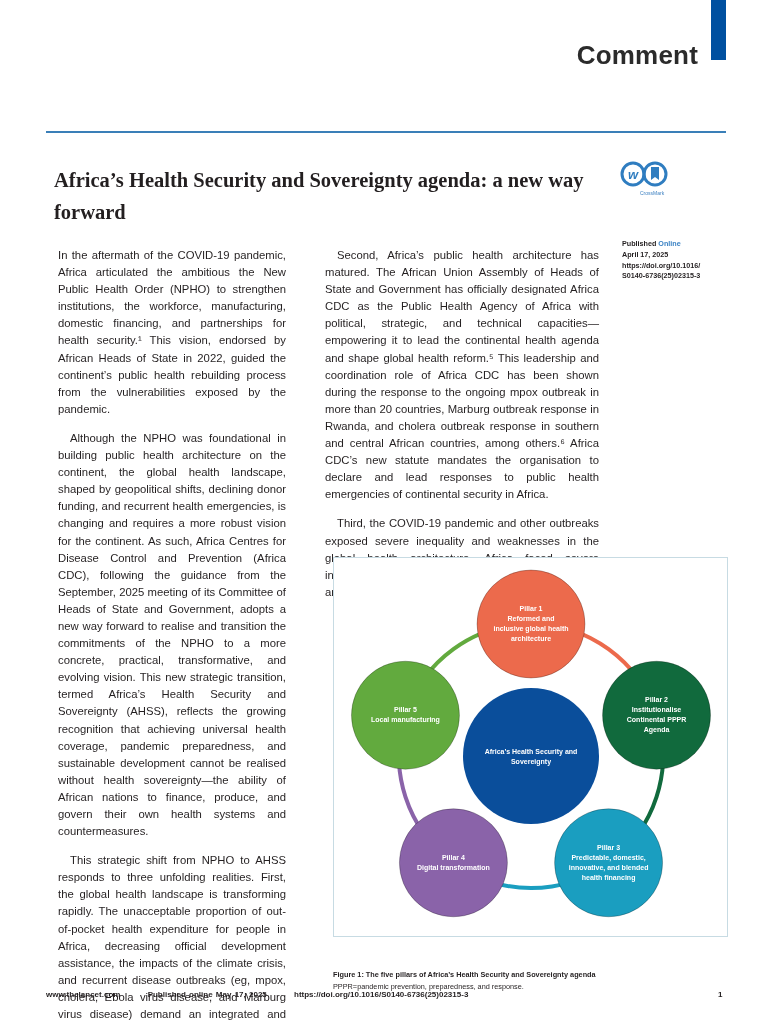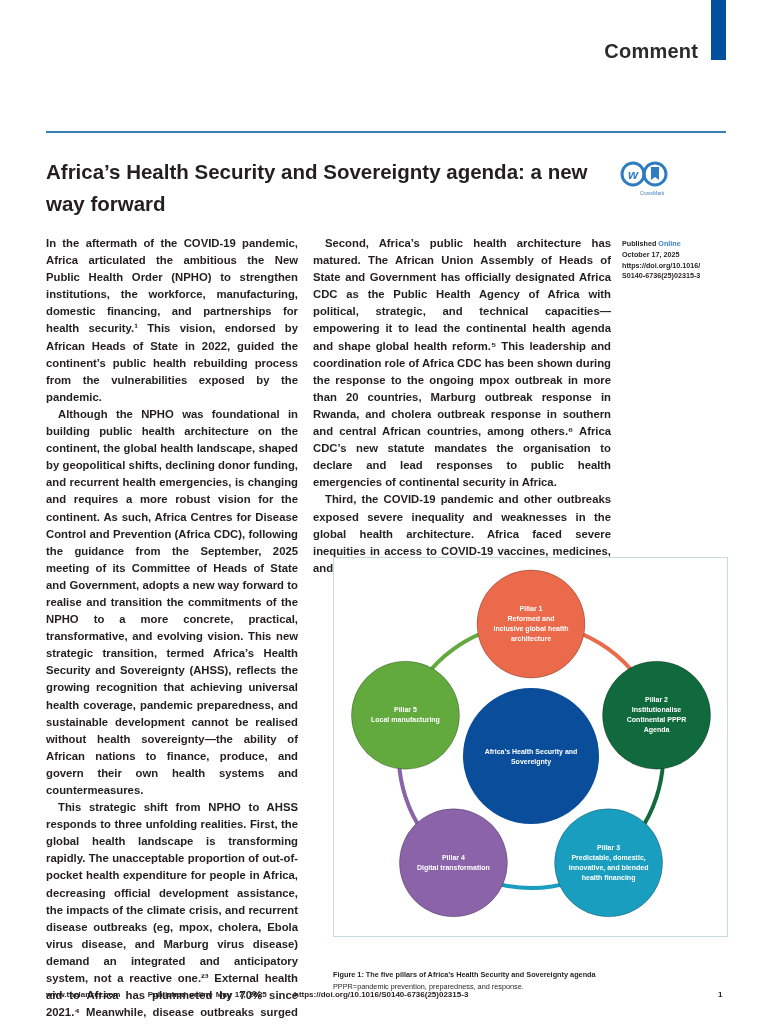--- a/index.html
+++ b/index.html
@@ -1,46 +1,46 @@
 <!DOCTYPE html>
 <html><head>
 <meta charset="utf-8">
 <style>
   html, body { margin:0; padding:0; background:#fff; }
   body { width:763px; height:1024px; position:relative; overflow:hidden; font-family:"Liberation Sans", sans-serif; color:#231f20; }
   .blue-tab { position:absolute; left:711px; top:0; width:15px; height:60px; background:#0050a0; }
-  .section-label { position:absolute; right:65px; top:40px; font-size:20px; font-weight:bold; color:#2b2b2b; letter-spacing:0.2px; }
+  .section-label { position:absolute; right:65px; top:40px; font-size:26px; font-weight:bold; color:#2b2b2b; letter-spacing:0.2px; }
   .rule { position:absolute; left:46px; top:131px; width:680px; height:2px; background:#3a7fb8; }
   .title { position:absolute; left:46px; top:156px; width:560px; font-size:20.5px; font-weight:bold; line-height:32px; color:#231f20; }
   .badges { position:absolute; left:620px; top:160px; width:60px; height:40px; }
   .crossmark-label { position:absolute; left:640px; top:190px; font-size:5px; color:#3f82c2; }
   .col { position:absolute; font-size:11.3px; line-height:17.1px; text-align:justify; color:#231f20; }
   .col1 { left:46px; top:235px; width:252px; }
   .col2 { left:313px; top:235px; width:298px; }
-  .col p { margin:0; text-indent:12px;font-weight:bold; }
+  .col p { margin:12px; text-indent:12px; }
   .col p.first { text-indent:0; }
   .sidenote { position:absolute; left:622px; top:239px; width:110px; font-size:7.2px; line-height:10.8px; color:#231f20; font-weight:bold; }
   .sidenote .online { color:#3a82c4; }
   .figure-box { position:absolute; left:333px; top:557px; width:393px; height:378px; border:1px solid #c7dbe3; background:#fff; }
   .figure svg { position:absolute; left:0; top:0; }
   .caption { position:absolute; left:333px; top:941px; width:420px; font-size:7.3px; line-height:11.5px; color:#231f20; }
   .caption .lead { font-weight:bold;margin-top:28px; }
   .footer { position:absolute; left:46px; top:990px; font-size:8px; font-weight:bold; color:#231f20; word-spacing:1px; }
   .footer span { margin-right:24px; }
   .page-num { position:absolute; left:718px; top:990px; font-size:8px; font-weight:bold; }
   .node-text { font-family:"Liberation Sans", sans-serif; fill:#fff; font-size:7px; font-weight:bold; }
 </style>
 </head>
 <body>
 
 <div class="blue-tab"></div>
 <div class="section-label">Comment</div>
 <div class="rule"></div>
 
-<h1 class="title" style="margin:0;">Africa’s Health Security and Sovereignty agenda: a new way forward</h1>
+<h1 class="title" style="margin:8px;font-family:Liberation Serif, serif;">Africa’s Health Security and Sovereignty agenda: a new way forward</h1>
 
 <div class="badges">
   <svg width="60" height="32" viewBox="0 0 60 32">
     <g>
       <circle cx="13" cy="14" r="11" fill="none" stroke="#2f7dc0" stroke-width="3"></circle>
       <text x="13" y="19" text-anchor="middle" font-size="13" font-weight="bold" fill="#2f7dc0" font-family="Liberation Sans, sans-serif" font-style="italic">w</text>
     </g>
     <g>
       <circle cx="35" cy="14" r="11" fill="none" stroke="#2f7dc0" stroke-width="3"></circle>
       <path d="M31 7 h8 v13 l-4 -3 l-4 3 z" fill="#2f7dc0"></path>
@@ -55,21 +55,21 @@
   <p>This strategic shift from NPHO to AHSS responds to three unfolding realities. First, the global health landscape is transforming rapidly. The unacceptable proportion of out-of-pocket health expenditure for people in Africa, decreasing official development assistance, the impacts of the climate crisis, and recurrent disease outbreaks (eg, mpox, cholera, Ebola virus disease, and Marburg virus disease) demand an integrated and anticipatory system, not a reactive one.²³ External health aid to Africa has plummeted by 70% since 2021.⁴ Meanwhile, disease outbreaks surged in Africa by 41% between 2022 and 2024, overwhelming fragile health systems, while the continent still imports more than 90% of needed health commodities.⁴ Without urgent strategic reform, Africa risks losing decades of progress in disease control and is exposed to future pandemic threats.</p>
 </div>
 
 <div class="col col2">
   <p>Second, Africa’s public health architecture has matured. The African Union Assembly of Heads of State and Government has officially designated Africa CDC as the Public Health Agency of Africa with political, strategic, and technical capacities—empowering it to lead the continental health agenda and shape global health reform.⁵ This leadership and coordination role of Africa CDC has been shown during the response to the ongoing mpox outbreak in more than 20 countries, Marburg outbreak response in Rwanda, and cholera outbreak response in southern and central African countries, among others.⁶ Africa CDC’s new statute mandates the organisation to declare and lead responses to public health emergencies of continental security in Africa.</p>
   <p>Third, the COVID-19 pandemic and other outbreaks exposed severe inequality and weaknesses in the global health architecture. Africa faced severe inequities in access to COVID-19 vaccines, medicines, and diagnostics.⁷ This</p>
 </div>
 
 <div class="sidenote">
   <div><span>Published</span> <span class="online">Online</span></div>
-  <div>October 17, 2025</div>
+  <div>April 17, 2025</div>
   <div>https://doi.org/10.1016/</div>
   <div>S0140-6736(25)02315-3</div>
 </div>
 
 <div class="figure-box figure">
   <svg id="fig-svg" width="393" height="378" viewBox="0 0 393 378">
       <path d="M197,66 A132,132 0 0 1 322.5394601509603,157.20975674250695" fill="none" stroke="#ec6a4c" stroke-width="4"></path>
       <path d="M322.5394601509603,157.20975674250695 A132,132 0 0 1 274.58765330260644,304.79024325749305" fill="none" stroke="#116a3d" stroke-width="4"></path>
       <path d="M274.58765330260644,304.79024325749305 A132,132 0 0 1 119.41234669739356,304.79024325749305" fill="none" stroke="#1a9ec0" stroke-width="4"></path>
       <path d="M119.41234669739356,304.79024325749305 A132,132 0 0 1 71.46053984903973,157.2097567425069" fill="none" stroke="#8a63a9" stroke-width="4"></path>

